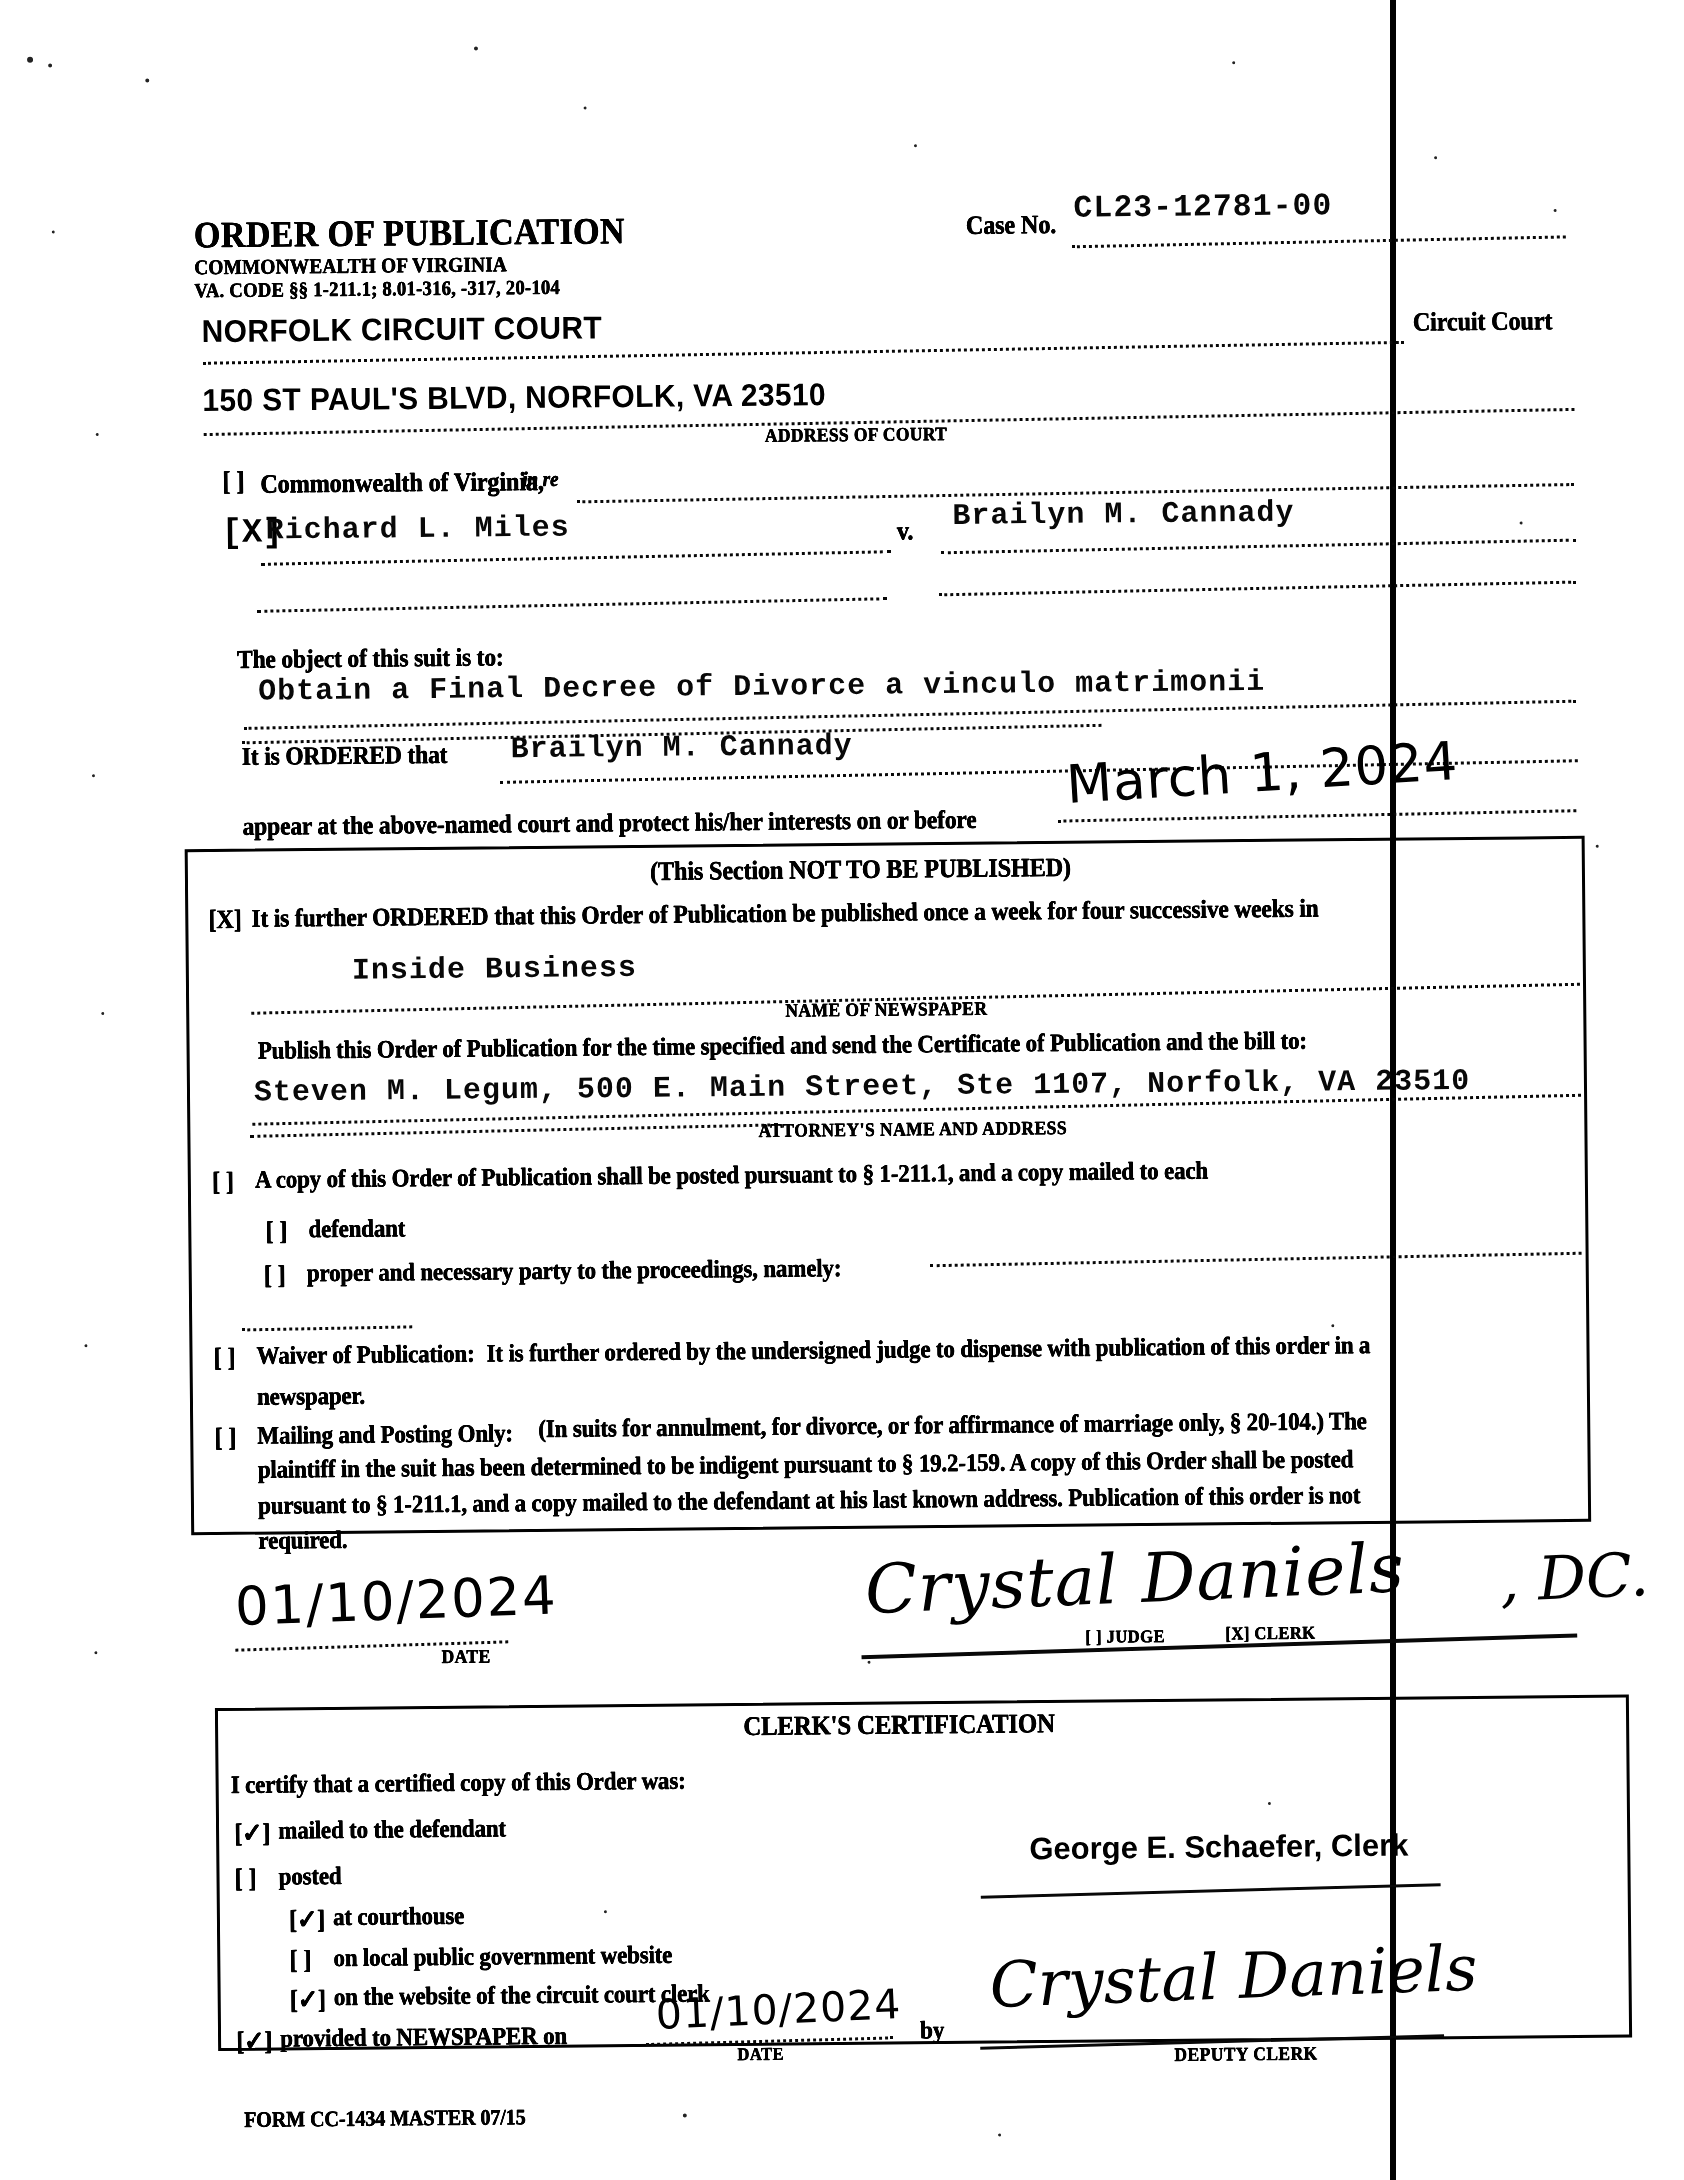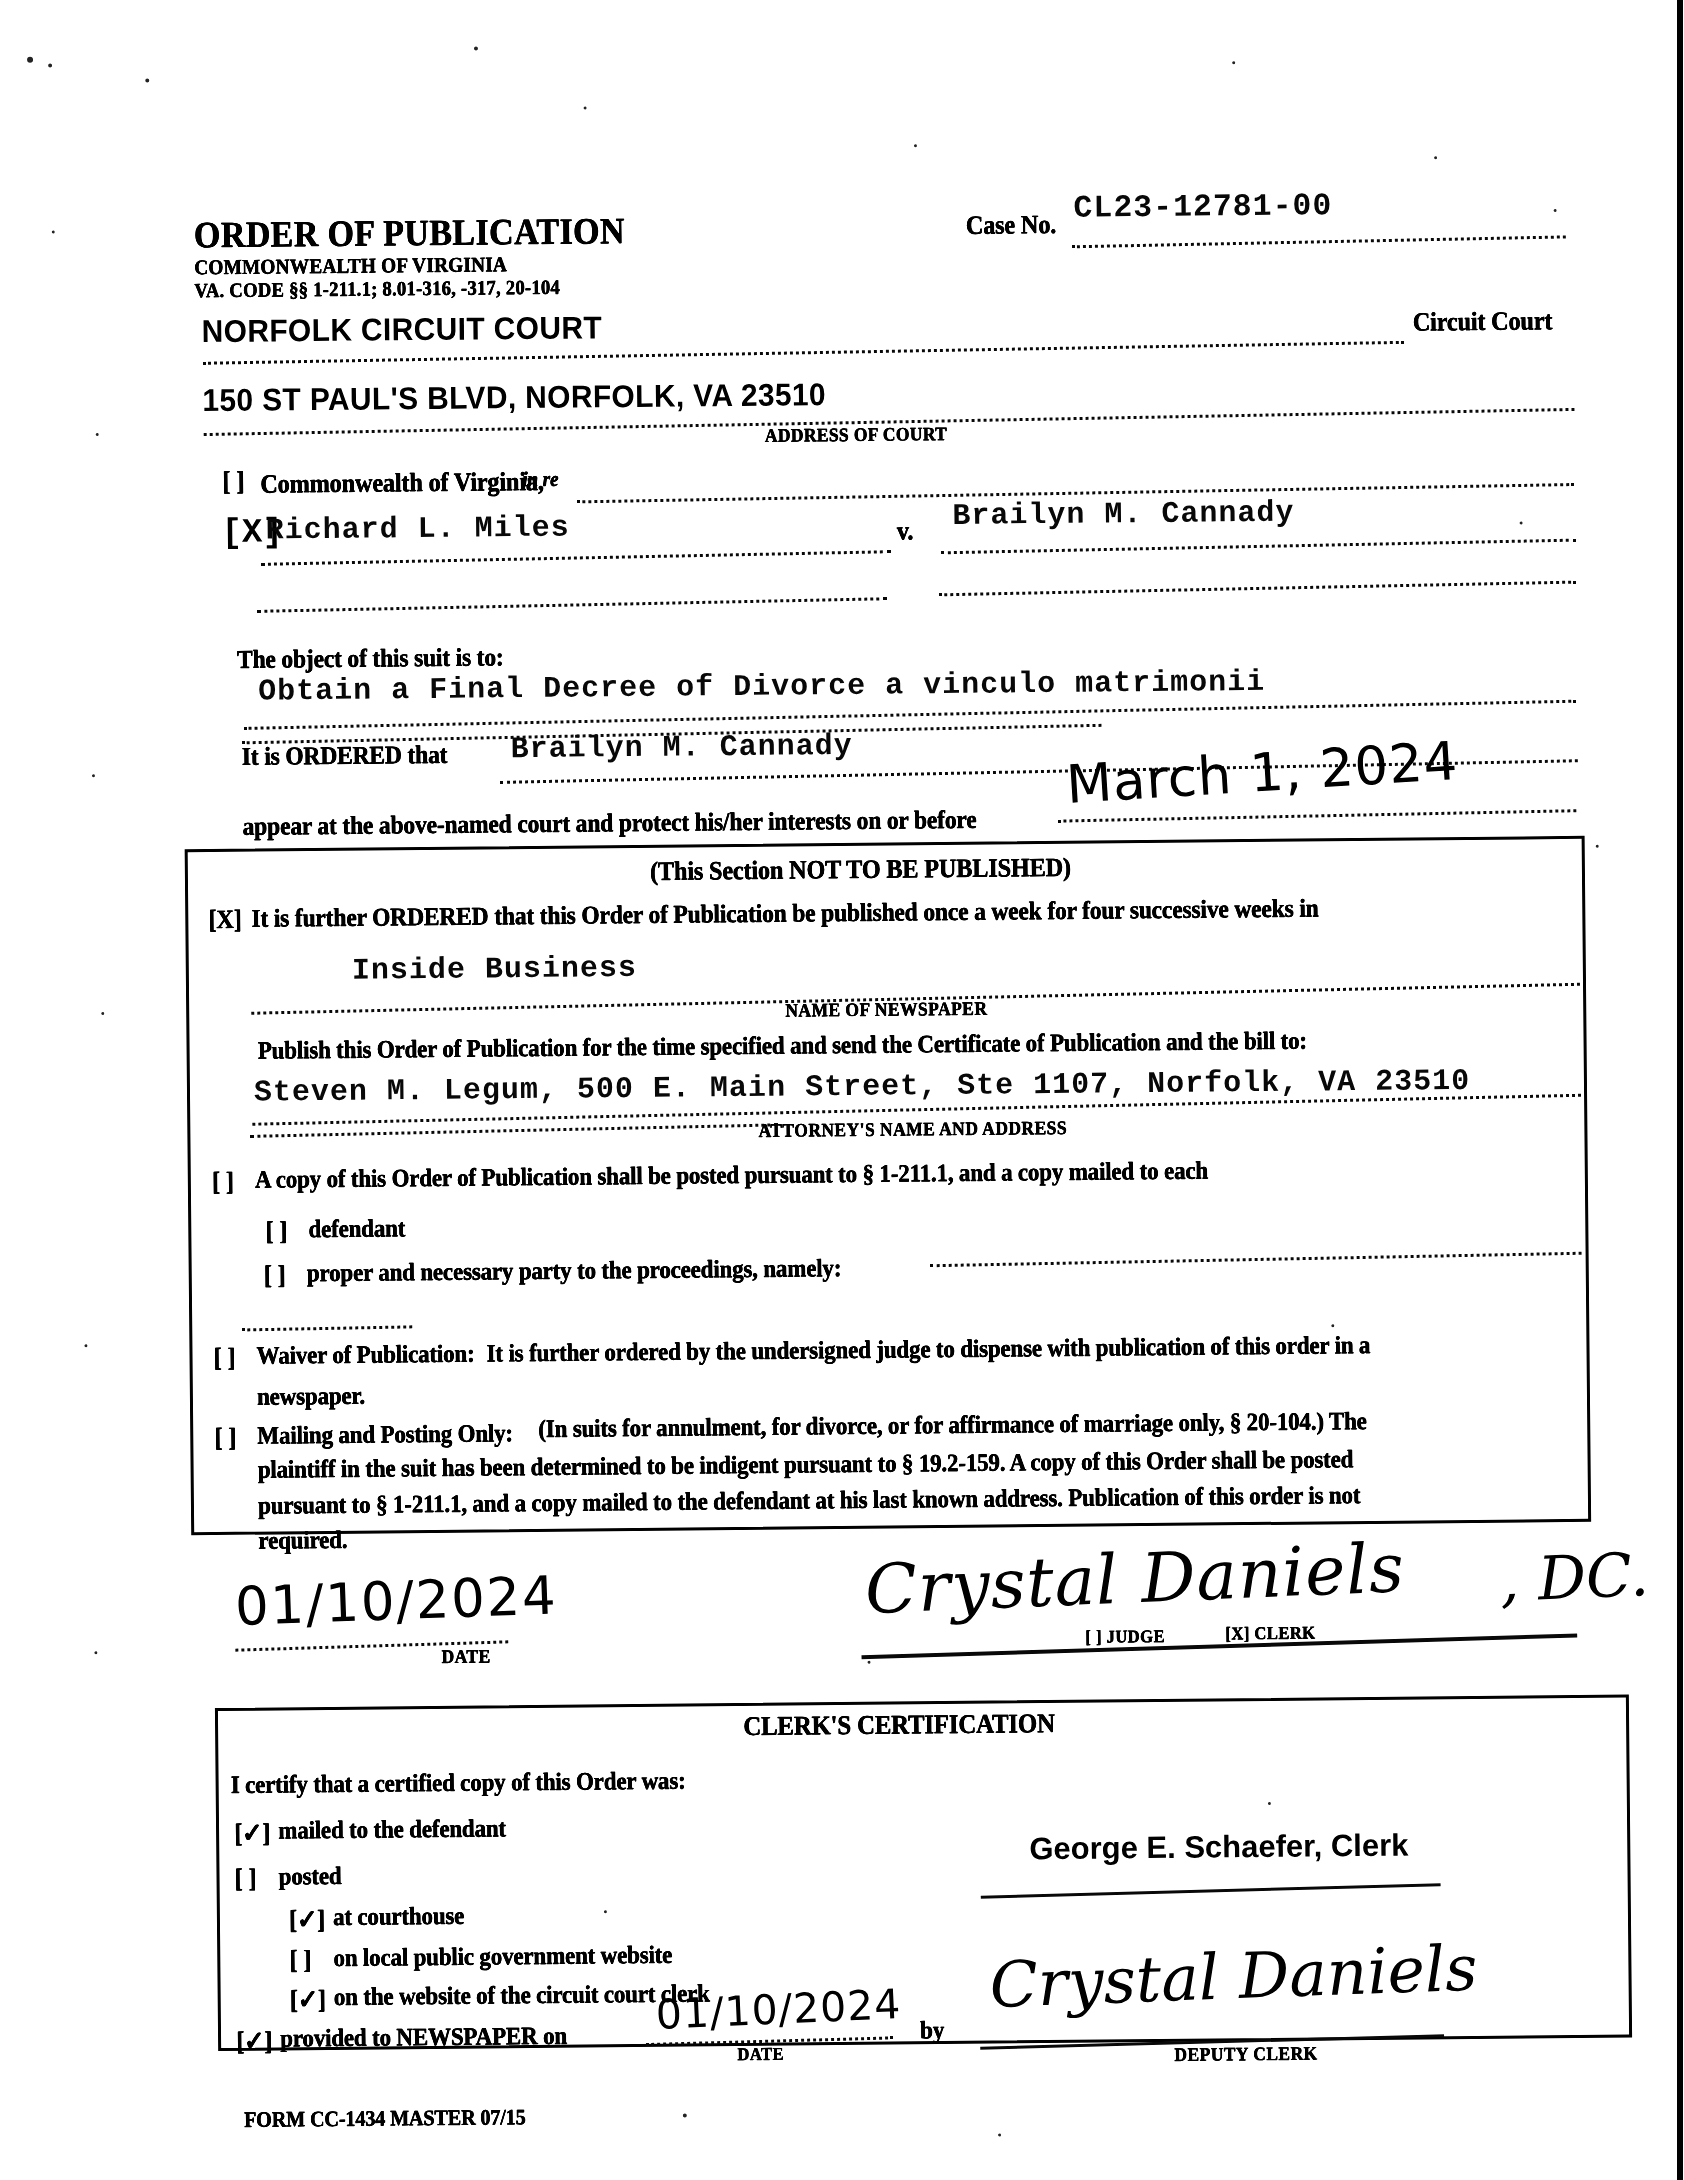--- a/index.html
+++ b/index.html
@@ -5,21 +5,21 @@
   html,body{margin:0;padding:0;background:#ffffff;}
   body{
     width:1685px;height:2181px;
     font-family:"Liberation Serif", serif;
     color:#000;
     position:relative;
     overflow:hidden;
   }
   
   #page{
-    position:absolute;left:0;top:0;width:1683px;height:2181px;
+    position:absolute;left:0;top:0;width:1396px;height:2181px;
     background:#fdfdfd;
     border-right:6px solid #000;
     box-sizing:border-box;
     filter:contrast(1.08);
   }
   .sheet{
     position:absolute;left:0;top:0;width:1679px;height:2181px;
     transform:rotate(-0.55deg);
     transform-origin:50% 50%;
   }

